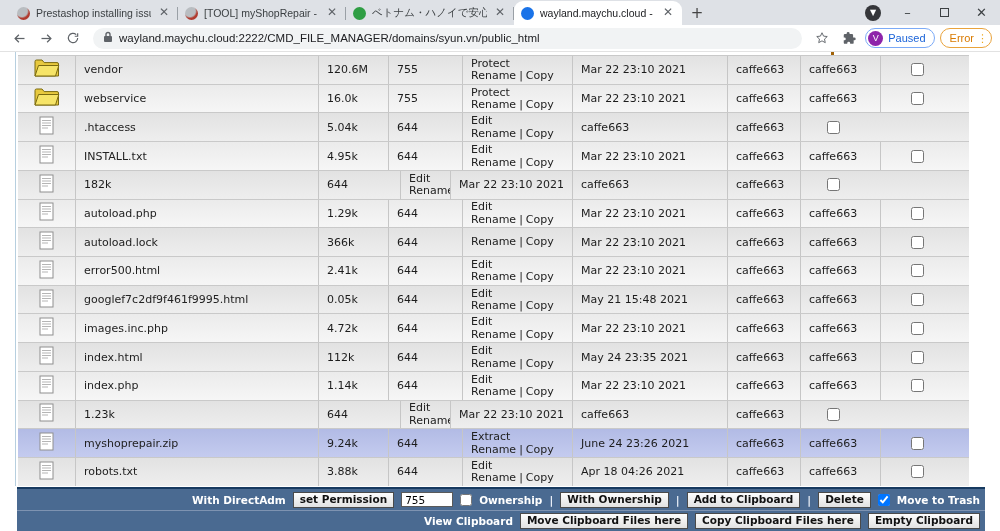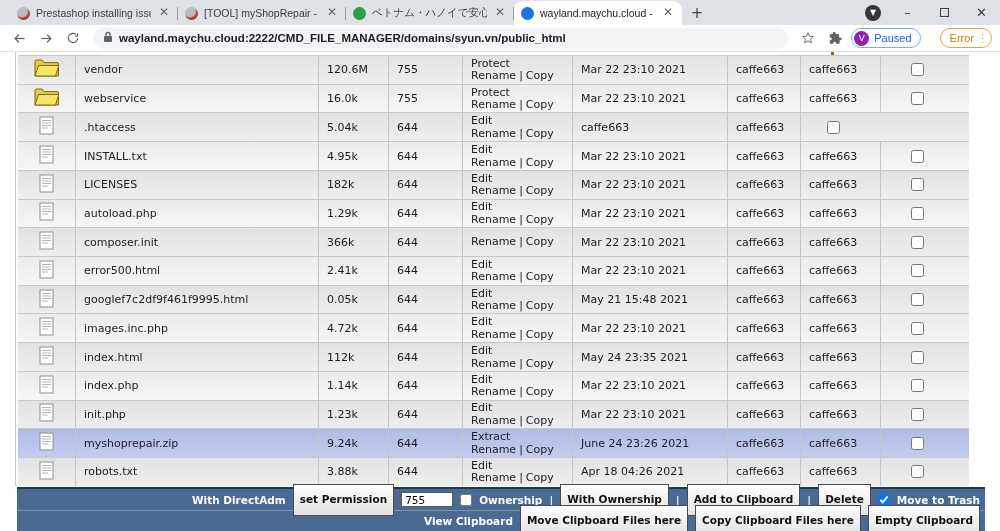--- a/index.html
+++ b/index.html
@@ -30,27 +30,27 @@
                  font-size:8px; display:flex; align-items:center; justify-content:center; margin-right:8px; }
   .restore-glyph { width:9px; height:9px; border:1px solid #3c4043; }
 
   
   .toolbar { position:absolute; top:25px; left:0; width:1000px; height:27px; background:#fff;
              display:flex; align-items:center; padding:0 8px; gap:5px;
              border-bottom:1px solid #e2e2e2; }
   .navicon { width:22px; height:22px; display:flex; align-items:center; justify-content:center; }
   .omnibox { flex:1; height:21px; background:#f1f3f4; border-radius:11px; display:flex;
              align-items:center; padding:0 10px; gap:6px; font-size:11.5px; color:#202124;
-             font-family:"Liberation Sans",sans-serif; margin:0 4px;font-weight:bold; }
+             font-family:"Liberation Sans",sans-serif; margin:0 4px; }
   .pill { height:20px; border-radius:10px; display:flex; align-items:center;
           font-size:11px; font-family:"Liberation Sans",sans-serif; background:#fff; }
   .pill.paused { border:1px solid #7baaf7; color:#1a63d8; padding:2px; gap:5px; padding-right:8px; }
   .avatar-v { width:15px; height:15px; border-radius:50%; background:#8e24aa; color:#fff;
               font-size:9px; display:flex; align-items:center; justify-content:center; }
-  .pill.error { border:1px solid #e9a33c; color:#d97a00; padding:0 3px 0 9px; gap:3px;margin-left:14px; }
+  .pill.error { border:1px solid #e9a33c; color:#d97a00; padding:0 3px 0 9px; gap:3px; }
   .vdots { color:#efా; color:#eda81f; font-size:11px; letter-spacing:0; }
 
   
   .content { position:absolute; top:52px; left:15px; width:819px; height:434px;
              border-left:1px solid #b7cfdf; border-right:3px solid #a16207; padding:3px 2px 0 2px; }
   .filetable { width:951px; }
   .row { height:28.73px; display:grid;
          grid-template-columns:57px 243px 70px 62px 122px 155px 73px 80px 88px;
          border-top:1px solid #c9c9c9; }
   .row.dark  { background:linear-gradient(#e2e2e2,#eeeeee); }
@@ -67,21 +67,21 @@
   .check-cell { justify-content:center; padding-left:0; padding-right:14px; }
   .row-check { width:13px; height:13px; }
 
   
   .footer { position:absolute; top:487px; left:17px; width:968px; height:44px;
             background:#4a6a91; border-top:2px solid #173a60; color:#fff;
             font-size:10.5px; font-weight:bold; font-family:"DejaVu Sans",sans-serif; }
   .frow { height:21px; display:flex; align-items:center; justify-content:flex-end;
           gap:7px; padding-right:5px; }
   .frow2 { border-top:1px solid #7e93b1; height:20px; }
-  .fbtn { font-size:10.5px; font-weight:bold; height:32px; line-height:13px; padding:0 6px;
+  .fbtn { font-size:10.5px; font-weight:bold; height:16px; line-height:13px; padding:0 6px;
           background:linear-gradient(#fdfdfd,#e2e2e2); border:1px solid #4a4a4a; color:#111;
           font-family:"DejaVu Sans",sans-serif; }
   .perm-input { width:52px; height:15px; font-size:10.5px; border:1px solid #5a5a5a;
                 padding:0 3px; font-family:"DejaVu Sans",sans-serif; }
   .fchk { width:12px; height:12px; }
   .fsep { color:#e8eef7; }
 </style>
 </head>
 <body>
 
@@ -296,23 +296,20 @@
     <div class="row dark">
       <div class="cell icon-cell">
 
         <span class="ficon file">
           <svg width="15" height="19" viewBox="0 0 15 19">
             <rect x="1" y="1" width="13" height="17" fill="#ffffff" stroke="#8f8f8f"></rect>
             <path d="M3 4.5 h9 M3 7 h9 M3 9.5 h9 M3 12 h6" stroke="#b5b5b5" stroke-width="1" fill="none"></path>
           </svg>
         </span>
       </div>
-      <div class="cell name-cell">
-            <a href="#" class="name-link">LICENSES</a>
-          </div>
       <div class="cell size-cell">182k</div>
       <div class="cell perm-cell">644</div>
       <div class="cell actions-cell">
         <a href="#" class="action-primary">Edit</a>
         <span class="action-secondary">
           <a href="#" class="rename-link">Rename</a><span class="pipe">|</span><a href="#" class="copy-link">Copy</a>
         </span>
       </div>
       <div class="cell date-cell">Mar 22 23:10 2021</div>
       <div class="cell owner-cell">caffe663</div>
@@ -355,21 +352,21 @@
       <div class="cell icon-cell">
 
         <span class="ficon file">
           <svg width="15" height="19" viewBox="0 0 15 19">
             <rect x="1" y="1" width="13" height="17" fill="#ffffff" stroke="#8f8f8f"></rect>
             <path d="M3 4.5 h9 M3 7 h9 M3 9.5 h9 M3 12 h6" stroke="#b5b5b5" stroke-width="1" fill="none"></path>
           </svg>
         </span>
       </div>
       <div class="cell name-cell">
-            <a href="#" class="name-link">composer.init</a>
+            <a href="#" class="name-link">autoload.lock</a>
           </div>
       <div class="cell size-cell">366k</div>
       <div class="cell perm-cell">644</div>
       <div class="cell actions-cell">
 
         <span class="action-secondary">
           <a href="#" class="rename-link">Rename</a><span class="pipe">|</span><a href="#" class="copy-link">Copy</a>
         </span>
       </div>
       <div class="cell date-cell">Mar 22 23:10 2021</div>
@@ -528,23 +525,20 @@
     <div class="row dark">
       <div class="cell icon-cell">
 
         <span class="ficon file">
           <svg width="15" height="19" viewBox="0 0 15 19">
             <rect x="1" y="1" width="13" height="17" fill="#ffffff" stroke="#8f8f8f"></rect>
             <path d="M3 4.5 h9 M3 7 h9 M3 9.5 h9 M3 12 h6" stroke="#b5b5b5" stroke-width="1" fill="none"></path>
           </svg>
         </span>
       </div>
-      <div class="cell name-cell">
-            <a href="#" class="name-link">init.php</a>
-          </div>
       <div class="cell size-cell">1.23k</div>
       <div class="cell perm-cell">644</div>
       <div class="cell actions-cell">
         <a href="#" class="action-primary">Edit</a>
         <span class="action-secondary">
           <a href="#" class="rename-link">Rename</a><span class="pipe">|</span><a href="#" class="copy-link">Copy</a>
         </span>
       </div>
       <div class="cell date-cell">Mar 22 23:10 2021</div>
       <div class="cell owner-cell">caffe663</div>

